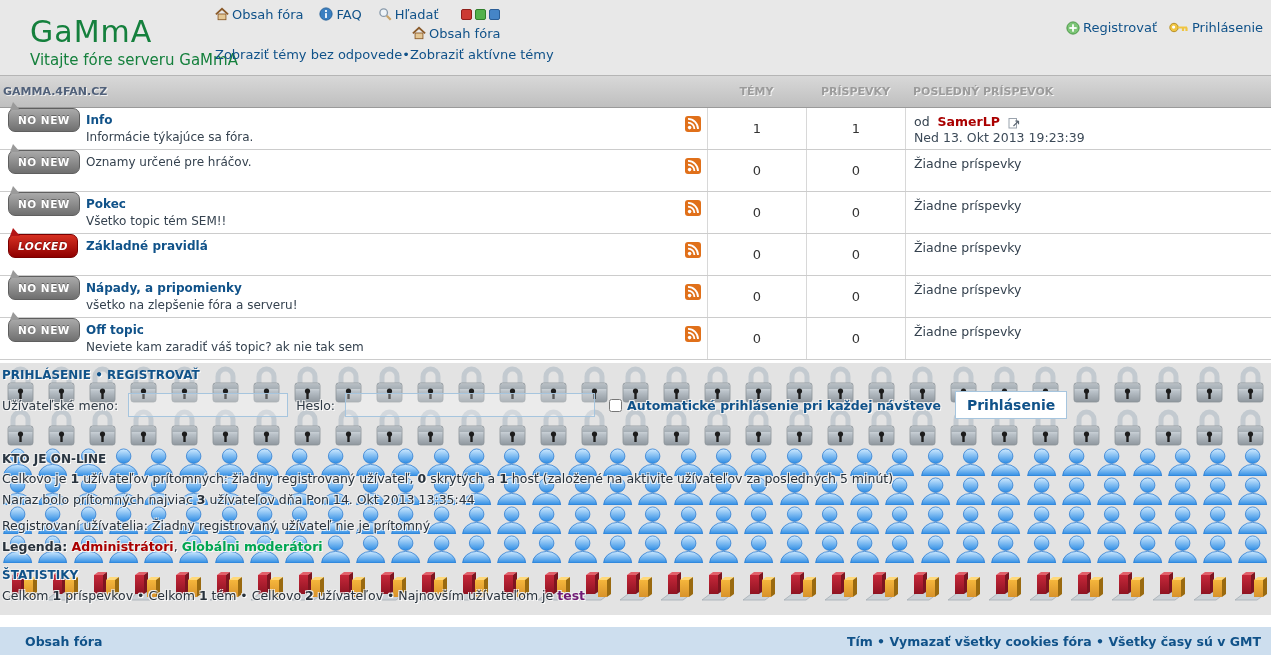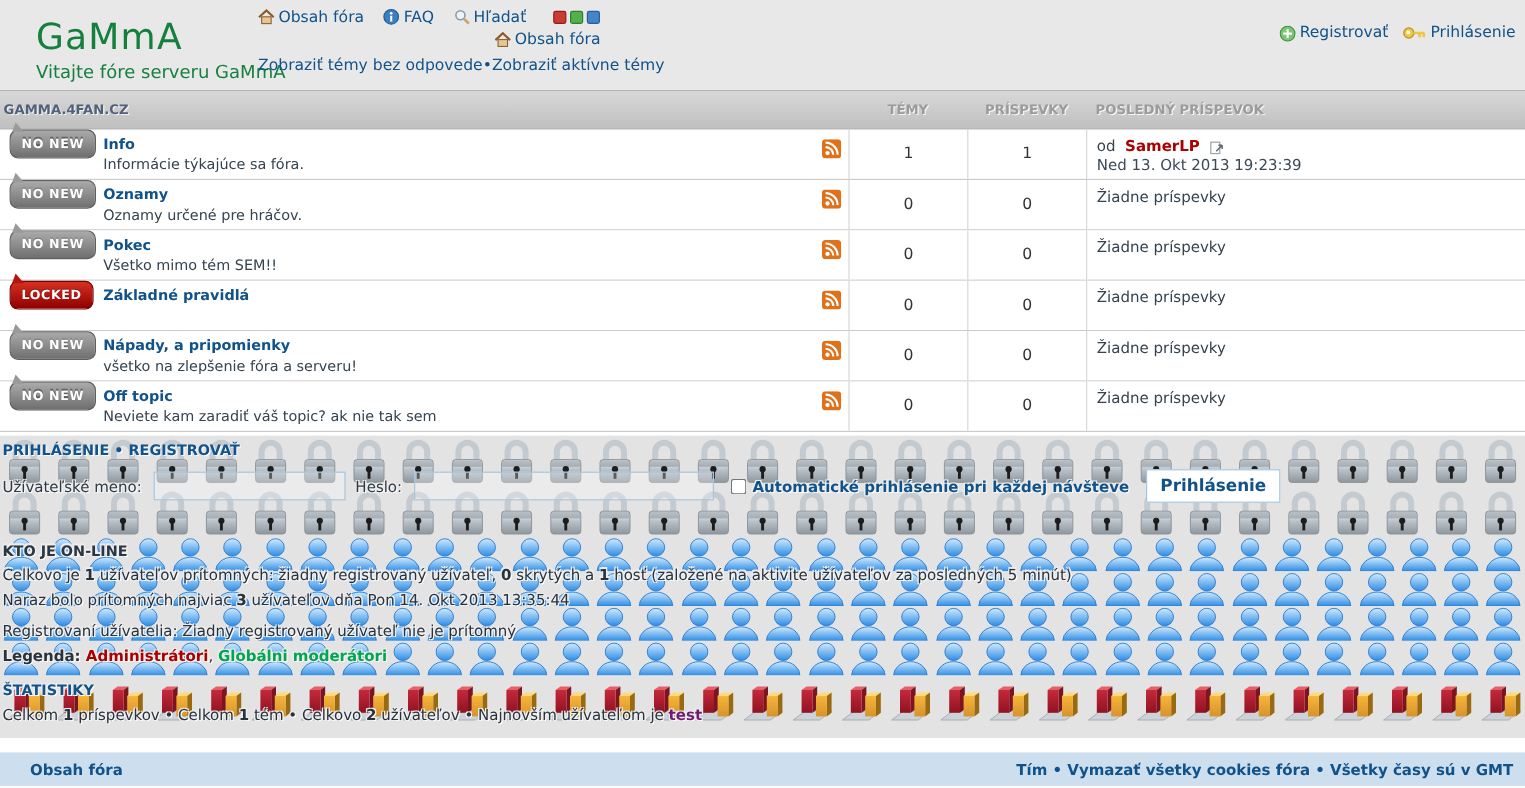--- a/index.html
+++ b/index.html
@@ -49,21 +49,21 @@
   .badge {
     position:relative; color:#fff; font-size:10.5px; font-weight:bold; letter-spacing:.5px;
     padding:5px 9px; border-radius:7px;
     background:linear-gradient(#aaaaaa,#6f6f6f); border:1px solid #5f5f5f;
     text-shadow:0 -1px 0 rgba(0,0,0,.35); white-space:nowrap;
   }
   .badge::before {
     content:""; position:absolute; left:1px; top:-7px; width:0; height:0;
     border-left:3px solid transparent; border-right:7px solid transparent; border-bottom:8px solid #9a9a9a;
   }
-  .badge.locked { background:linear-gradient(#d63022,#8f0000); border-color:#7a0000; }
+  .badge.locked { background:linear-gradient(#d63022,#8f0000); border-color:#7a0000;font-style:italic; }
   .badge.locked::before { border-bottom-color:#b31515; }
   .cell-info { flex:1; padding:4px 0 4px 6px; }
   .f-title { font-size:12px; font-weight:bold; color:#105289; line-height:17px; }
   .f-desc { font-size:12px; color:#35424f; margin-top:1px; }
   .cell-rss { width:28px; padding-top:8px; display:flex; justify-content:center; align-items:flex-start; }
   .cell-num { width:99px; border-left:1px solid #d8d8d8; display:flex; align-items:center; justify-content:center; font-size:13px; color:#333; }
   .cell-last { width:366px; border-left:1px solid #d8d8d8; padding:6px 0 0 8px; font-size:12.5px; color:#35424f; }
   .last-line span { margin-right:4px; }
   .user-link { font-weight:bold; color:#aa0000; }
   .last-date { margin-top:1px; color:#3c4a58; }
@@ -290,42 +290,41 @@
       </div>
       <div class="last-date">Ned 13. Okt 2013 19:23:39</div>
     </div>
   </div>
 
   <div class="forumrow">
     <div class="cell-badge">
       <span class="badge">NO NEW</span>
     </div>
     <div class="cell-info">
-      <div class="f-title linkish">Oznamy</div>
       <div class="f-desc">Oznamy určené pre hráčov.</div>
     </div>
     <div class="cell-rss">
       <svg class="ic ic-rss">
           <use href="#sym-rss"></use>
         </svg>
     </div>
     <div class="cell-num">0</div>
     <div class="cell-num">0</div>
     <div class="cell-last">
       <span>Žiadne príspevky</span>
     </div>
   </div>
 
   <div class="forumrow">
     <div class="cell-badge">
       <span class="badge">NO NEW</span>
     </div>
     <div class="cell-info">
       <div class="f-title linkish">Pokec</div>
-      <div class="f-desc">Všetko mimo tém SEM!!</div>
+      <div class="f-desc">Všetko topic tém SEM!!</div>
     </div>
     <div class="cell-rss">
       <svg class="ic ic-rss">
           <use href="#sym-rss"></use>
         </svg>
     </div>
     <div class="cell-num">0</div>
     <div class="cell-num">0</div>
     <div class="cell-last">
       <span>Žiadne príspevky</span>

